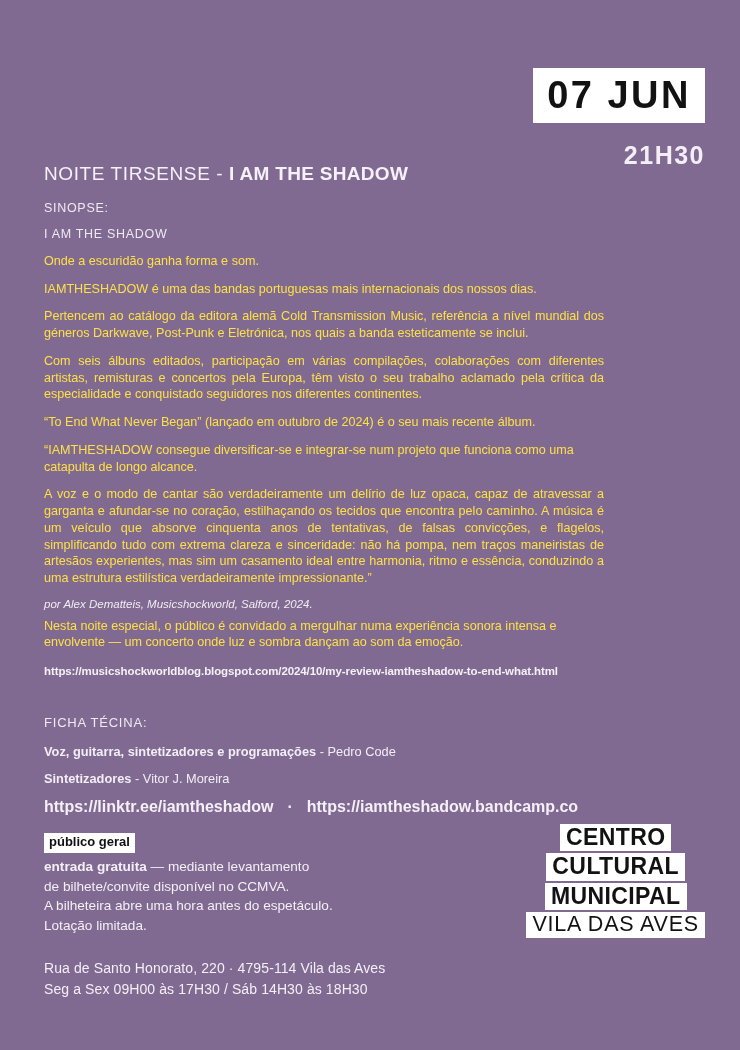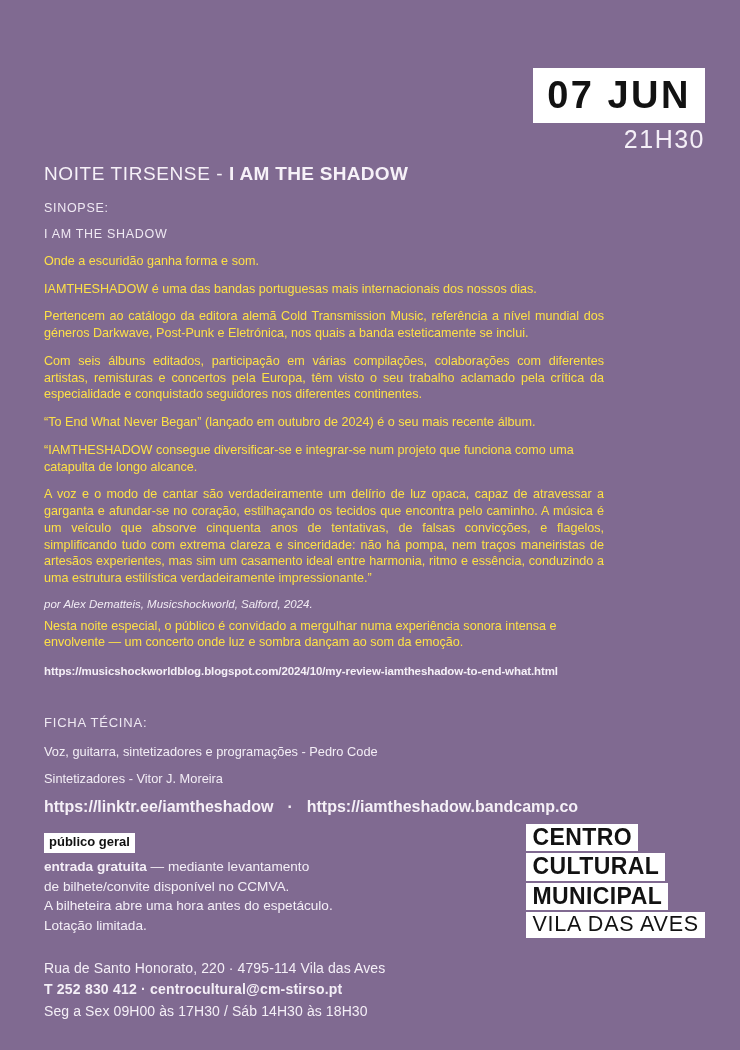--- a/index.html
+++ b/index.html
@@ -37,25 +37,25 @@
     background: #ffffff;
     color: #121212;
     font-weight: bold;
     font-size: 38px;
     line-height: 1;
     letter-spacing: 2.5px;
     padding: 8px 14px 9px 14px;
   }
   .time-line {
     display: block;
-    margin-top: 2px;
+    margin-top: 18px;
     font-size: 25px;
     letter-spacing: 1.5px;
     color: #f4eff7;
-    font-weight: 400;
+    font-weight: 700;
   }
 
   
   .content {
     position: absolute;
     left: 44px;
     top: 163px;
     width: 560px;
   }
 
@@ -120,21 +120,21 @@
     margin-bottom: 14px;
     color: #efe9f3;
     font-weight: 400;
   }
   .credit {
     font-size: 12.8px;
     margin-bottom: 12px;
     color: #f3eef6;
     font-weight: 300;
   }
-  .credit b { font-weight: normal; }
+  .credit b { font-weight: bold; }
   .ficha-links {
     font-size: 16px;
     font-weight: bold;
     color: #f5f0f7;
     margin-top: 4px;
   }
   .ficha-links .sep {
     display: inline-block;
     padding: 0 14px;
   }
@@ -162,21 +162,21 @@
     color: #f4eff7;
     font-weight: 300;
   }
   .admission-line b { font-weight: bold; }
 
   
   .venue-logo {
     position: absolute;
     right: 35px;
     top: 824px;
-    text-align: left;
+    text-align: center;
     line-height: 0;
   }
   .venue-logo span {
     display: inline-block;
     background: #ffffff;
     color: #121212;
     font-weight: bold;
     font-size: 23px;
     line-height: 1.06;
     letter-spacing: 0.4px;
@@ -258,17 +258,16 @@
 
   <div class="venue-logo">
     <span>CENTRO</span><br>
     <span>CULTURAL</span><br>
     <span>MUNICIPAL</span><br>
     <span class="light">VILA DAS AVES</span>
   </div>
 
   <div class="footer">
     <div class="footer-line">Rua de Santo Honorato, 220 · 4795-114 Vila das Aves</div>
-    <div class="footer-line bold">T 252 830 412 · centrocultural@cm-stirso.pt</div>
     <div class="footer-line">Seg a Sex 09H00 às 17H30 / Sáb 14H30 às 18H30</div>
   </div>
 
 </div>
 
 </body></html>

